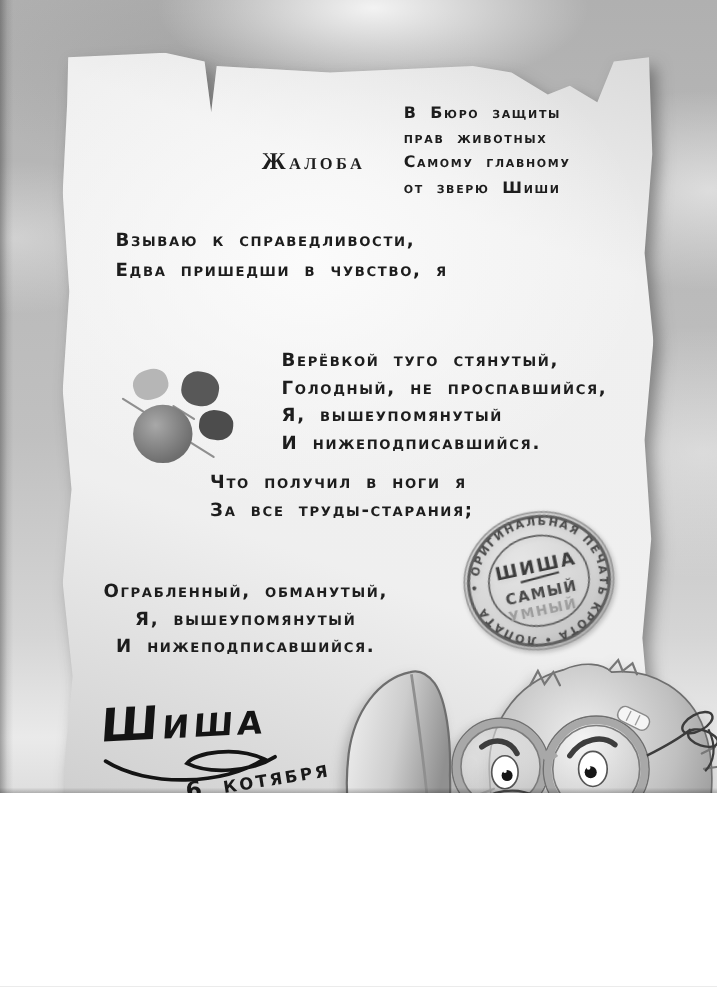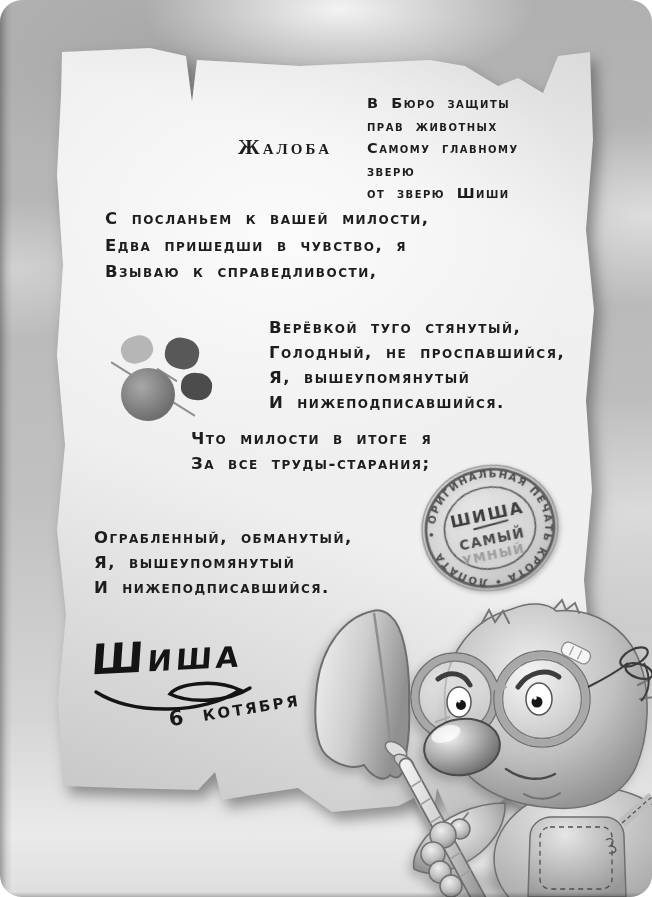--- a/index.html
+++ b/index.html
@@ -1,27 +1,26 @@
 <!DOCTYPE html>
 <html><head>
 <meta charset="utf-8">
 <style>
   html,body{margin:0;padding:0;}
   .stage{
-    position:relative;width:652px;height:897px;overflow:hidden;
+    position:relative;width:652px;height:721px;overflow:hidden;
     font-family:"DejaVu Sans",sans-serif;
     background-color:#bcbcbc;
     background-image:
       radial-gradient(ellipse 280px 110px at 52% 1%, rgba(255,255,255,.85), rgba(255,255,255,0) 70%),
       radial-gradient(ellipse 240px 130px at 99% 24%, rgba(252,252,252,.55), rgba(255,255,255,0) 70%),
       radial-gradient(ellipse 280px 160px at 98% 57%, rgba(250,250,250,.45), rgba(255,255,255,0) 72%),
       radial-gradient(ellipse 200px 100px at 2% 30%, rgba(245,245,245,.40), rgba(255,255,255,0) 70%),
       radial-gradient(ellipse 340px 150px at 30% 8%, rgba(150,150,150,.45), rgba(150,150,150,0) 70%),
       linear-gradient(180deg,#b0b0b0 0%,#c0c0c0 55%,#d5d5d5 80%,#eaeaea 93%,#dedede 100%);
-    border-radius: 22px;
   }
   .gutter{position:absolute;left:0;top:0;width:12px;height:100%;
     background:linear-gradient(90deg,rgba(40,40,40,.38),rgba(40,40,40,.10) 55%,rgba(40,40,40,0));}
   .bottom-edge{position:absolute;left:0;bottom:0;width:100%;height:5px;
     background:linear-gradient(0deg,rgba(0,0,0,.22),rgba(0,0,0,0));}
 
   .paper-wrap{position:absolute;left:50px;top:42px;width:550px;height:800px;
     filter:drop-shadow(6px 8px 7px rgba(55,55,55,.5));}
   .paper{
     position:absolute;left:0;top:0;width:550px;height:800px;
@@ -30,23 +29,23 @@
       radial-gradient(ellipse 260px 220px at 88% 97%, rgba(140,140,140,.45), rgba(140,140,140,0) 70%),
       linear-gradient(200deg,#d9d9d9 0%,#f0f0f0 22%,#efefef 58%,#c2c2c2 100%);
     clip-path:polygon(12px 10px,100px 6px,136px 14px,142px 60px,147px 18px,250px 24px,380px 18px,415px 24px,448px 44px,468px 36px,493px 51px,508px 14px,540px 10px,543px 98px,536px 188px,544px 268px,536px 358px,542px 448px,534px 538px,541px 618px,536px 703px,531px 758px,495px 776px,455px 756px,420px 788px,402px 780px,387px 746px,380px 791px,364px 756px,348px 764px,282px 770px,248px 746px,202px 753px,172px 758px,165px 730px,148px 748px,70px 746px,13px 744px,8px 658px,16px 573px,7px 488px,15px 403px,7px 313px,13px 223px,7px 133px,11px 53px);
   }
 
   .hand{color:#1d1d1d;font-weight:700;font-variant-caps:small-caps;letter-spacing:1.5px;word-spacing:.35em;}
   .recipient{position:absolute;left:317px;top:50px;font-size:14.5px;line-height:22.5px;}
   .title{position:absolute;left:135px;top:92px;width:200px;text-align:center;font-size:22px;letter-spacing:3px;font-family:Liberation Serif, serif;}
   .stanza{position:absolute;font-size:16.5px;}
   .s1{left:55px;top:164px;line-height:26.5px;}
-  .s2{left:206px;top:273px;line-height:25px;margin-left:13px;}
+  .s2{left:206px;top:273px;line-height:25px;}
   .s3{left:141px;top:384px;line-height:25px;}
-  .s4{left:44px;top:483px;line-height:25px;}
+  .s4{left:44px;top:483px;line-height:25px;text-align:center;}
 
   .pawprint{position:absolute;left:63px;top:286px;width:130px;height:120px;filter:blur(.6px);}
   .pp{position:absolute;border-radius:45%;}
   .pp-toe1{left:8px;top:8px;width:32px;height:27px;background:#b6b6b6;transform:rotate(-18deg);}
   .pp-toe2{left:52px;top:10px;width:34px;height:31px;background:#585858;transform:rotate(12deg);}
   .pp-toe3{left:68px;top:45px;width:31px;height:27px;background:#4c4c4c;transform:rotate(8deg);}
   .pp-pad{left:8px;top:40px;width:54px;height:53px;border-radius:50%;
     background:radial-gradient(circle at 38% 35%, #a8a8a8, #6f6f6f 70%, #606060);}
   .pp-streak{position:absolute;height:2px;background:#8f8f8f;border-radius:2px;}
   .st1{left:-4px;top:40px;width:26px;transform:rotate(32deg);}
@@ -75,51 +74,49 @@
 <div class="stage">
   <div class="gutter"></div>
 
   <div class="paper-wrap">
     <div class="paper">
 
       <div class="recipient hand">
         <div>В Бюро защиты</div>
         <div>прав животных</div>
         <div>Самому главному</div>
-        <div>зверю</div>
         <div>от зверю Шиши</div>
       </div>
 
       <div class="title hand">Жалоба</div>
 
       <div class="stanza s1 hand">
-        <div>С посланьем к вашей милости,</div>
+        <div>Взываю к справедливости,</div>
         <div>Едва пришедши в чувство, я</div>
-        <div>Взываю к справедливости,</div>
       </div>
 
       <div class="pawprint">
         <div class="pp-streak st1"></div>
         <div class="pp-streak st2"></div>
         <div class="pp-streak st3"></div>
         <div class="pp pp-toe1"></div>
         <div class="pp pp-toe2"></div>
         <div class="pp pp-toe3"></div>
         <div class="pp pp-pad"></div>
       </div>
 
       <div class="stanza s2 hand">
         <div>Верёвкой туго стянутый,</div>
         <div>Голодный, не проспавшийся,</div>
         <div>Я, вышеупомянутый</div>
         <div>И нижеподписавшийся.</div>
       </div>
 
       <div class="stanza s3 hand">
-        <div>Что милости в итоге я</div>
+        <div>Что получил в ноги я</div>
         <div>За все труды-старания;</div>
       </div>
 
       <div class="stanza s4 hand">
         <div>Ограбленный, обманутый,</div>
         <div>Я, вышеупомянутый</div>
         <div>И нижеподписавшийся.</div>
       </div>
 
       <div class="signature">

